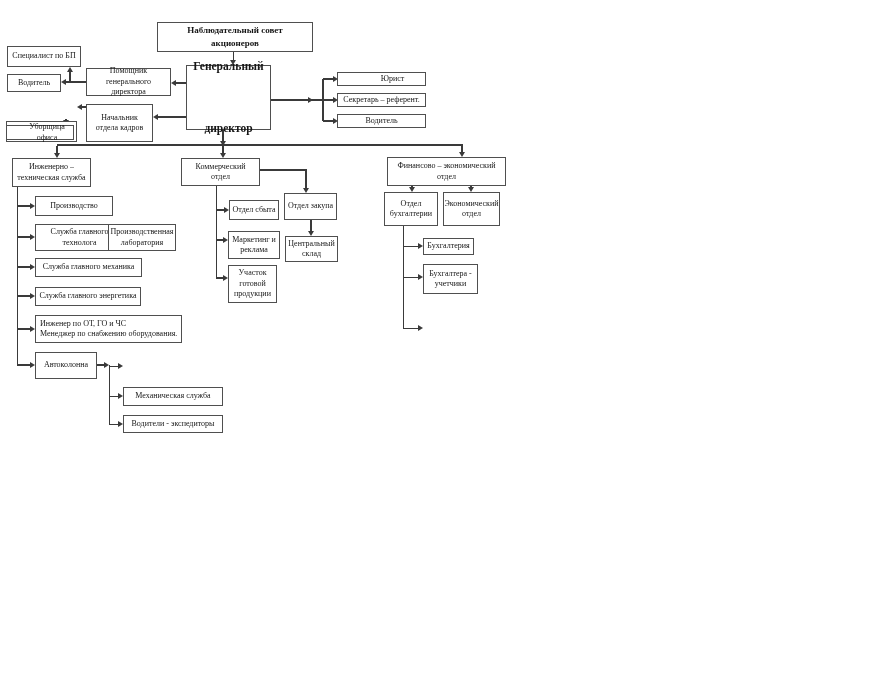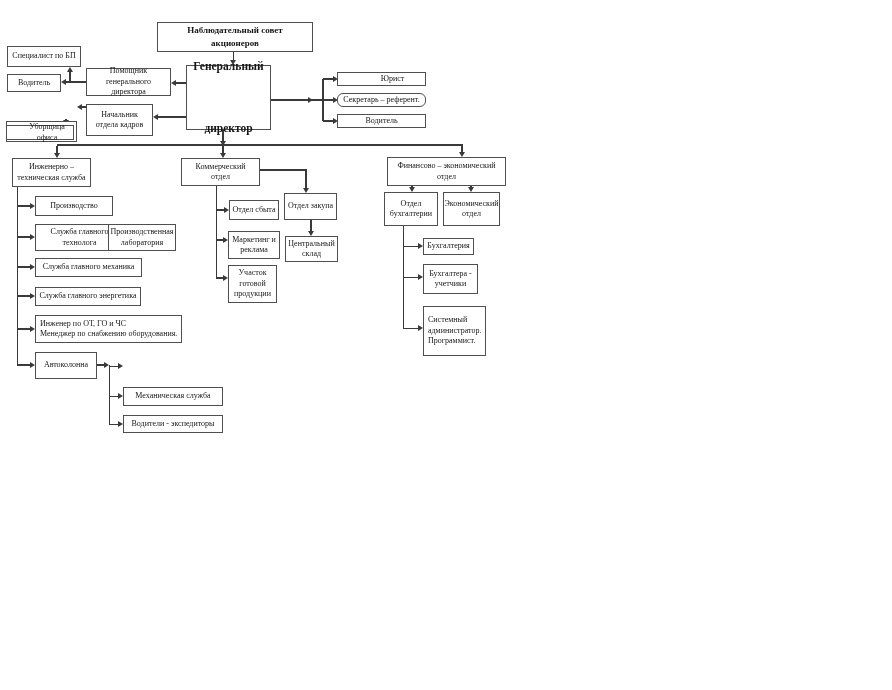--- a/index.html
+++ b/index.html
@@ -114,28 +114,28 @@
     <div class="node" style="left: 6px; top: 98px; width: 71px; height: 21px; margin-top: 23px;">
       <div>Офис - менеджер</div>
     </div>
     <div class="node" style="left: 6px; top: 125px; width: 68px; height: 15px; padding-left: 16px;">
       <div>Уборщица офиса</div>
     </div>
     <div class="node" style="left: 86px; top: 68px; width: 85px; height: 28px;">
       <div>Помощник</div>
       <div>генерального директора</div>
     </div>
-    <div class="node" style="left: 86px; top: 104px; width: 67px; height: 32px;">
+    <div class="node" style="left: 86px; top: 104px; width: 67px; height: 38px;">
       <div>Начальник</div>
       <div>отдела кадров</div>
     </div>
     <div class="node" style="left: 337px; top: 72px; width: 89px; height: 14px; padding-left: 24px;">
       <div>Юрист</div>
     </div>
-    <div class="node" style="left: 337px; top: 93px; width: 89px; height: 14px; border-radius: 6px;">
+    <div class="node" style="left: 337px; top: 93px; width: 89px; height: 14px;">
       <div>Секретарь – референт.</div>
     </div>
     <div class="node" style="left: 337px; top: 114px; width: 89px; height: 14px;">
       <div>Водитель</div>
     </div>
     <div class="node" style="left: 12px; top: 158px; width: 79px; height: 29px;">
       <div>Инженерно –</div>
       <div>техническая служба</div>
     </div>
     <div class="node" style="left: 181px; top: 158px; width: 79px; height: 28px;">
@@ -203,18 +203,13 @@
       <div>Экономический</div>
       <div>отдел</div>
     </div>
     <div class="node" style="left: 423px; top: 238px; width: 51px; height: 17px;">
       <div>Бухгалтерия</div>
     </div>
     <div class="node" style="left: 423px; top: 264px; width: 55px; height: 30px;">
       <div>Бухгалтера -</div>
       <div>учетчики</div>
     </div>
-    <div class="node left" style="left: 423px; top: 306px; width: 63px; height: 50px;">
-      <div>Системный</div>
-      <div>администратор.</div>
-      <div>Программист.</div>
-    </div>
   </div>
 
 </body></html>

